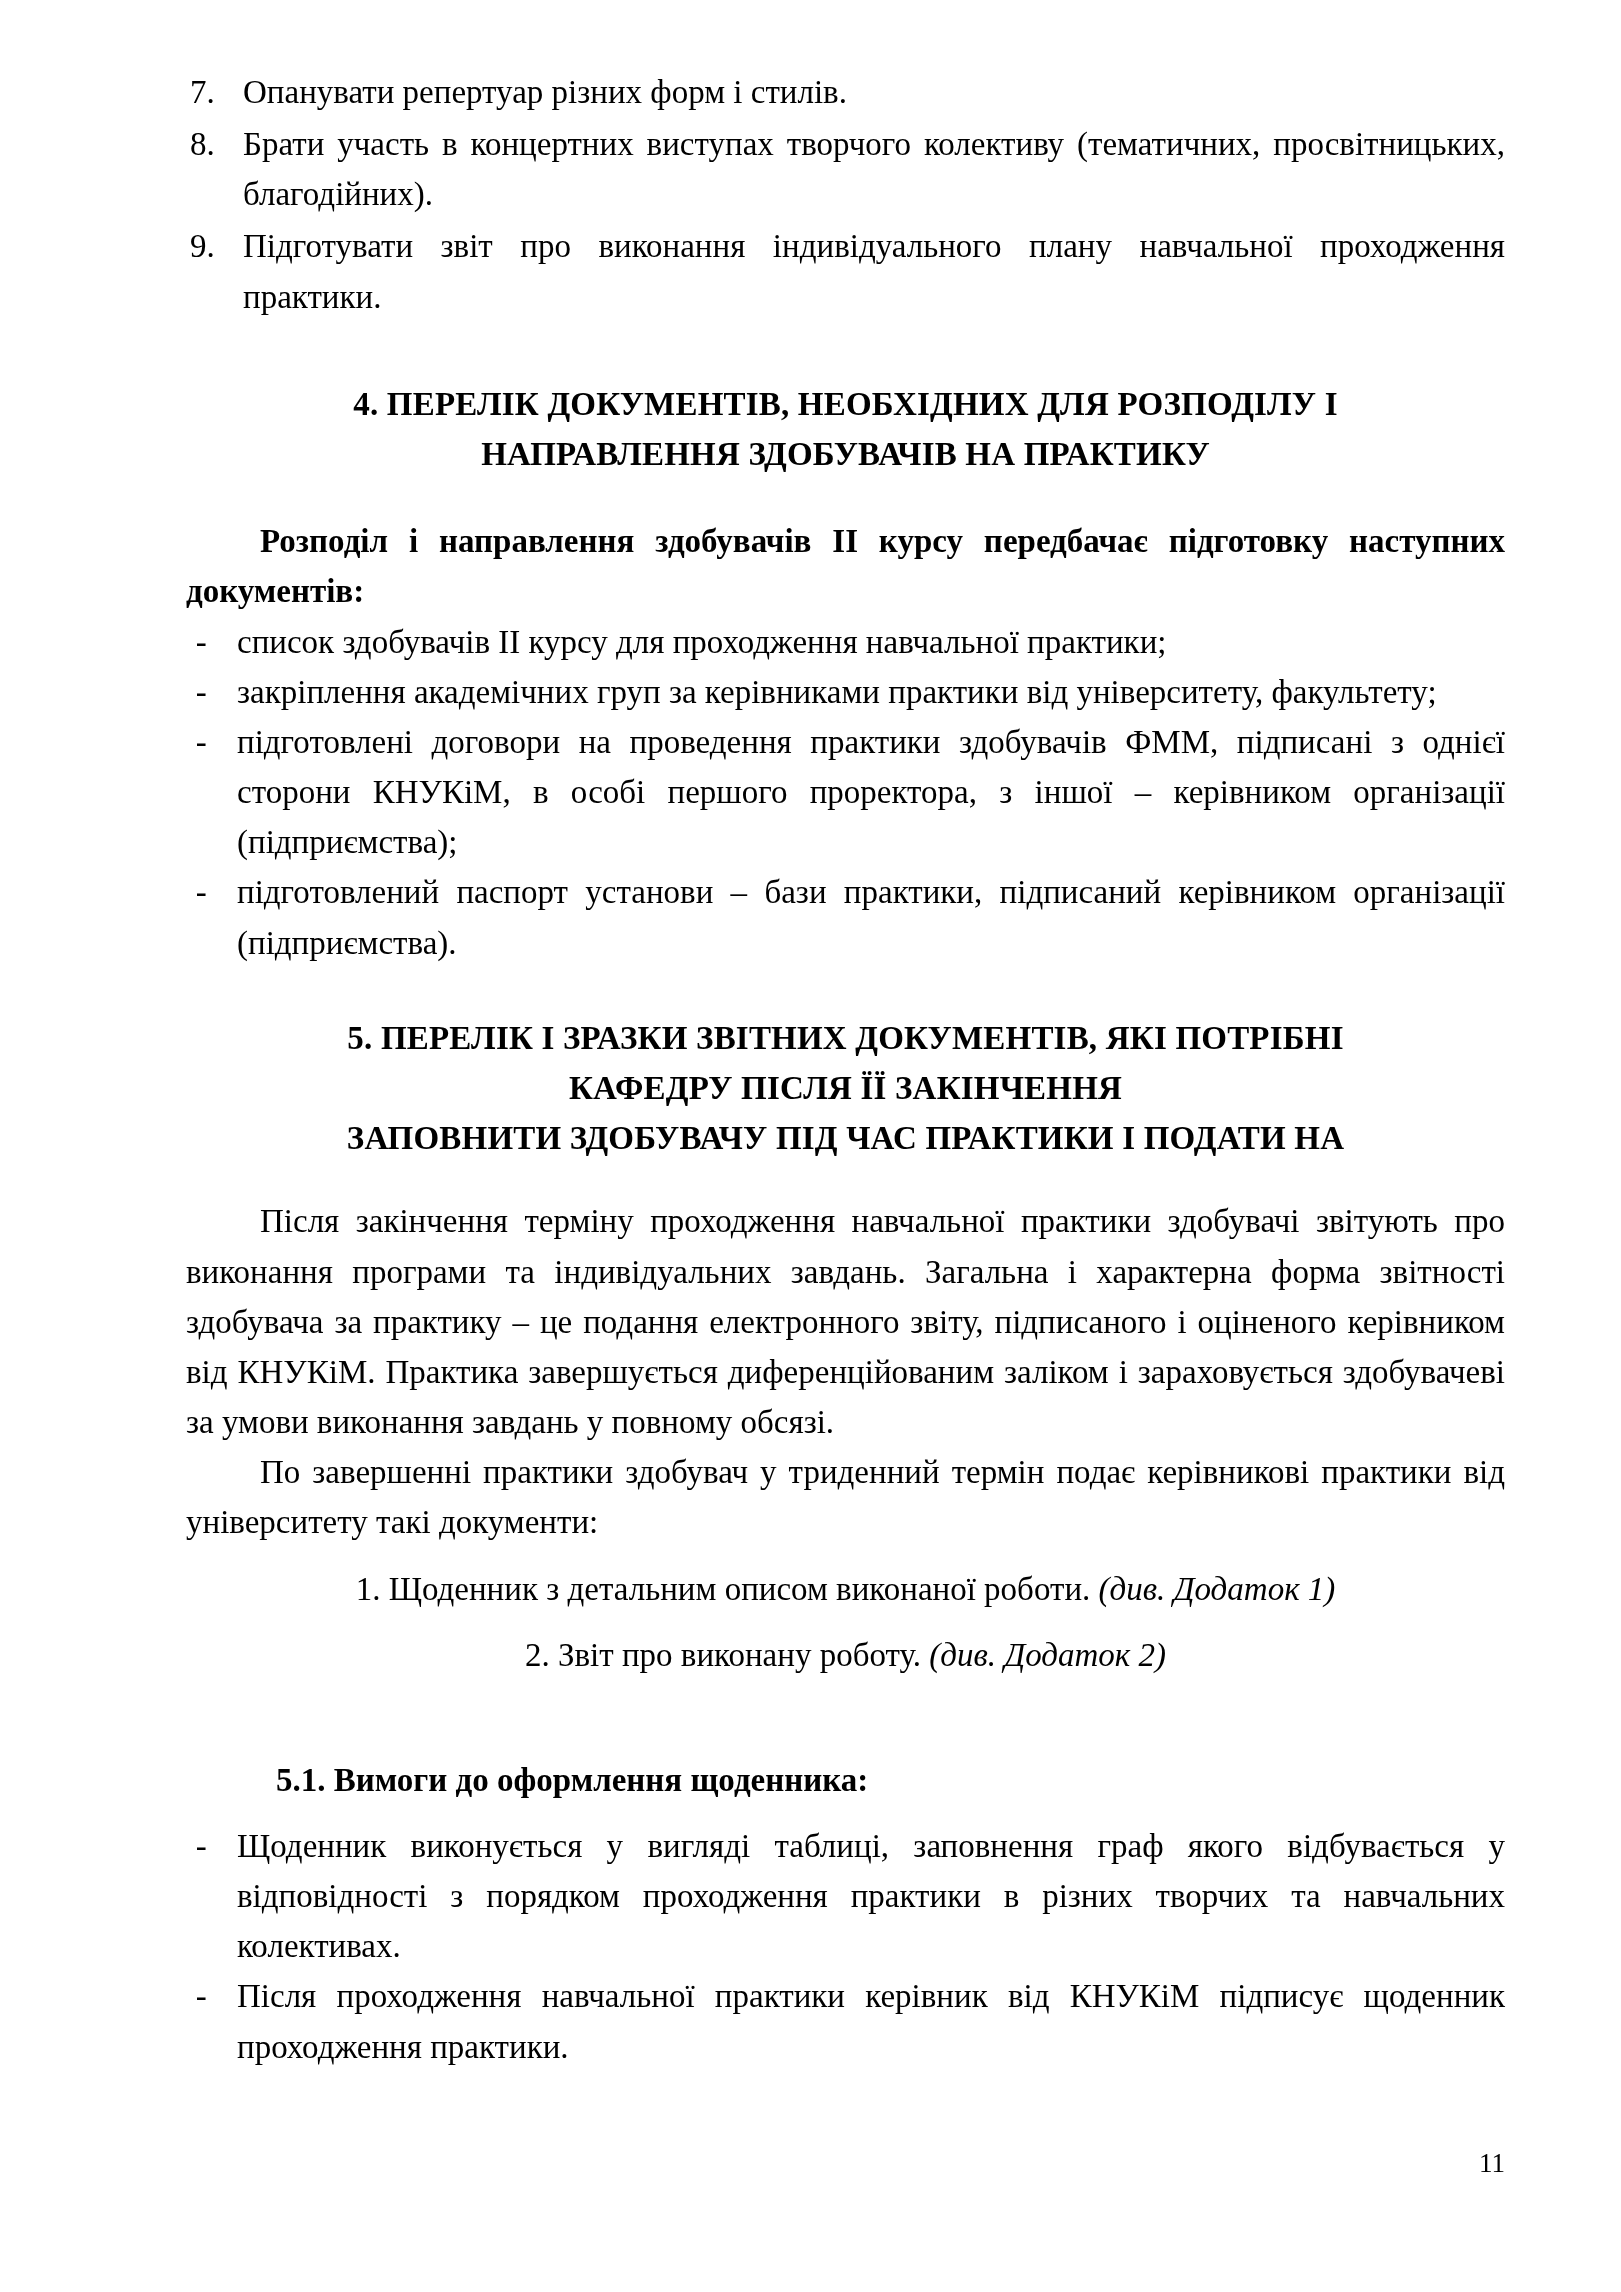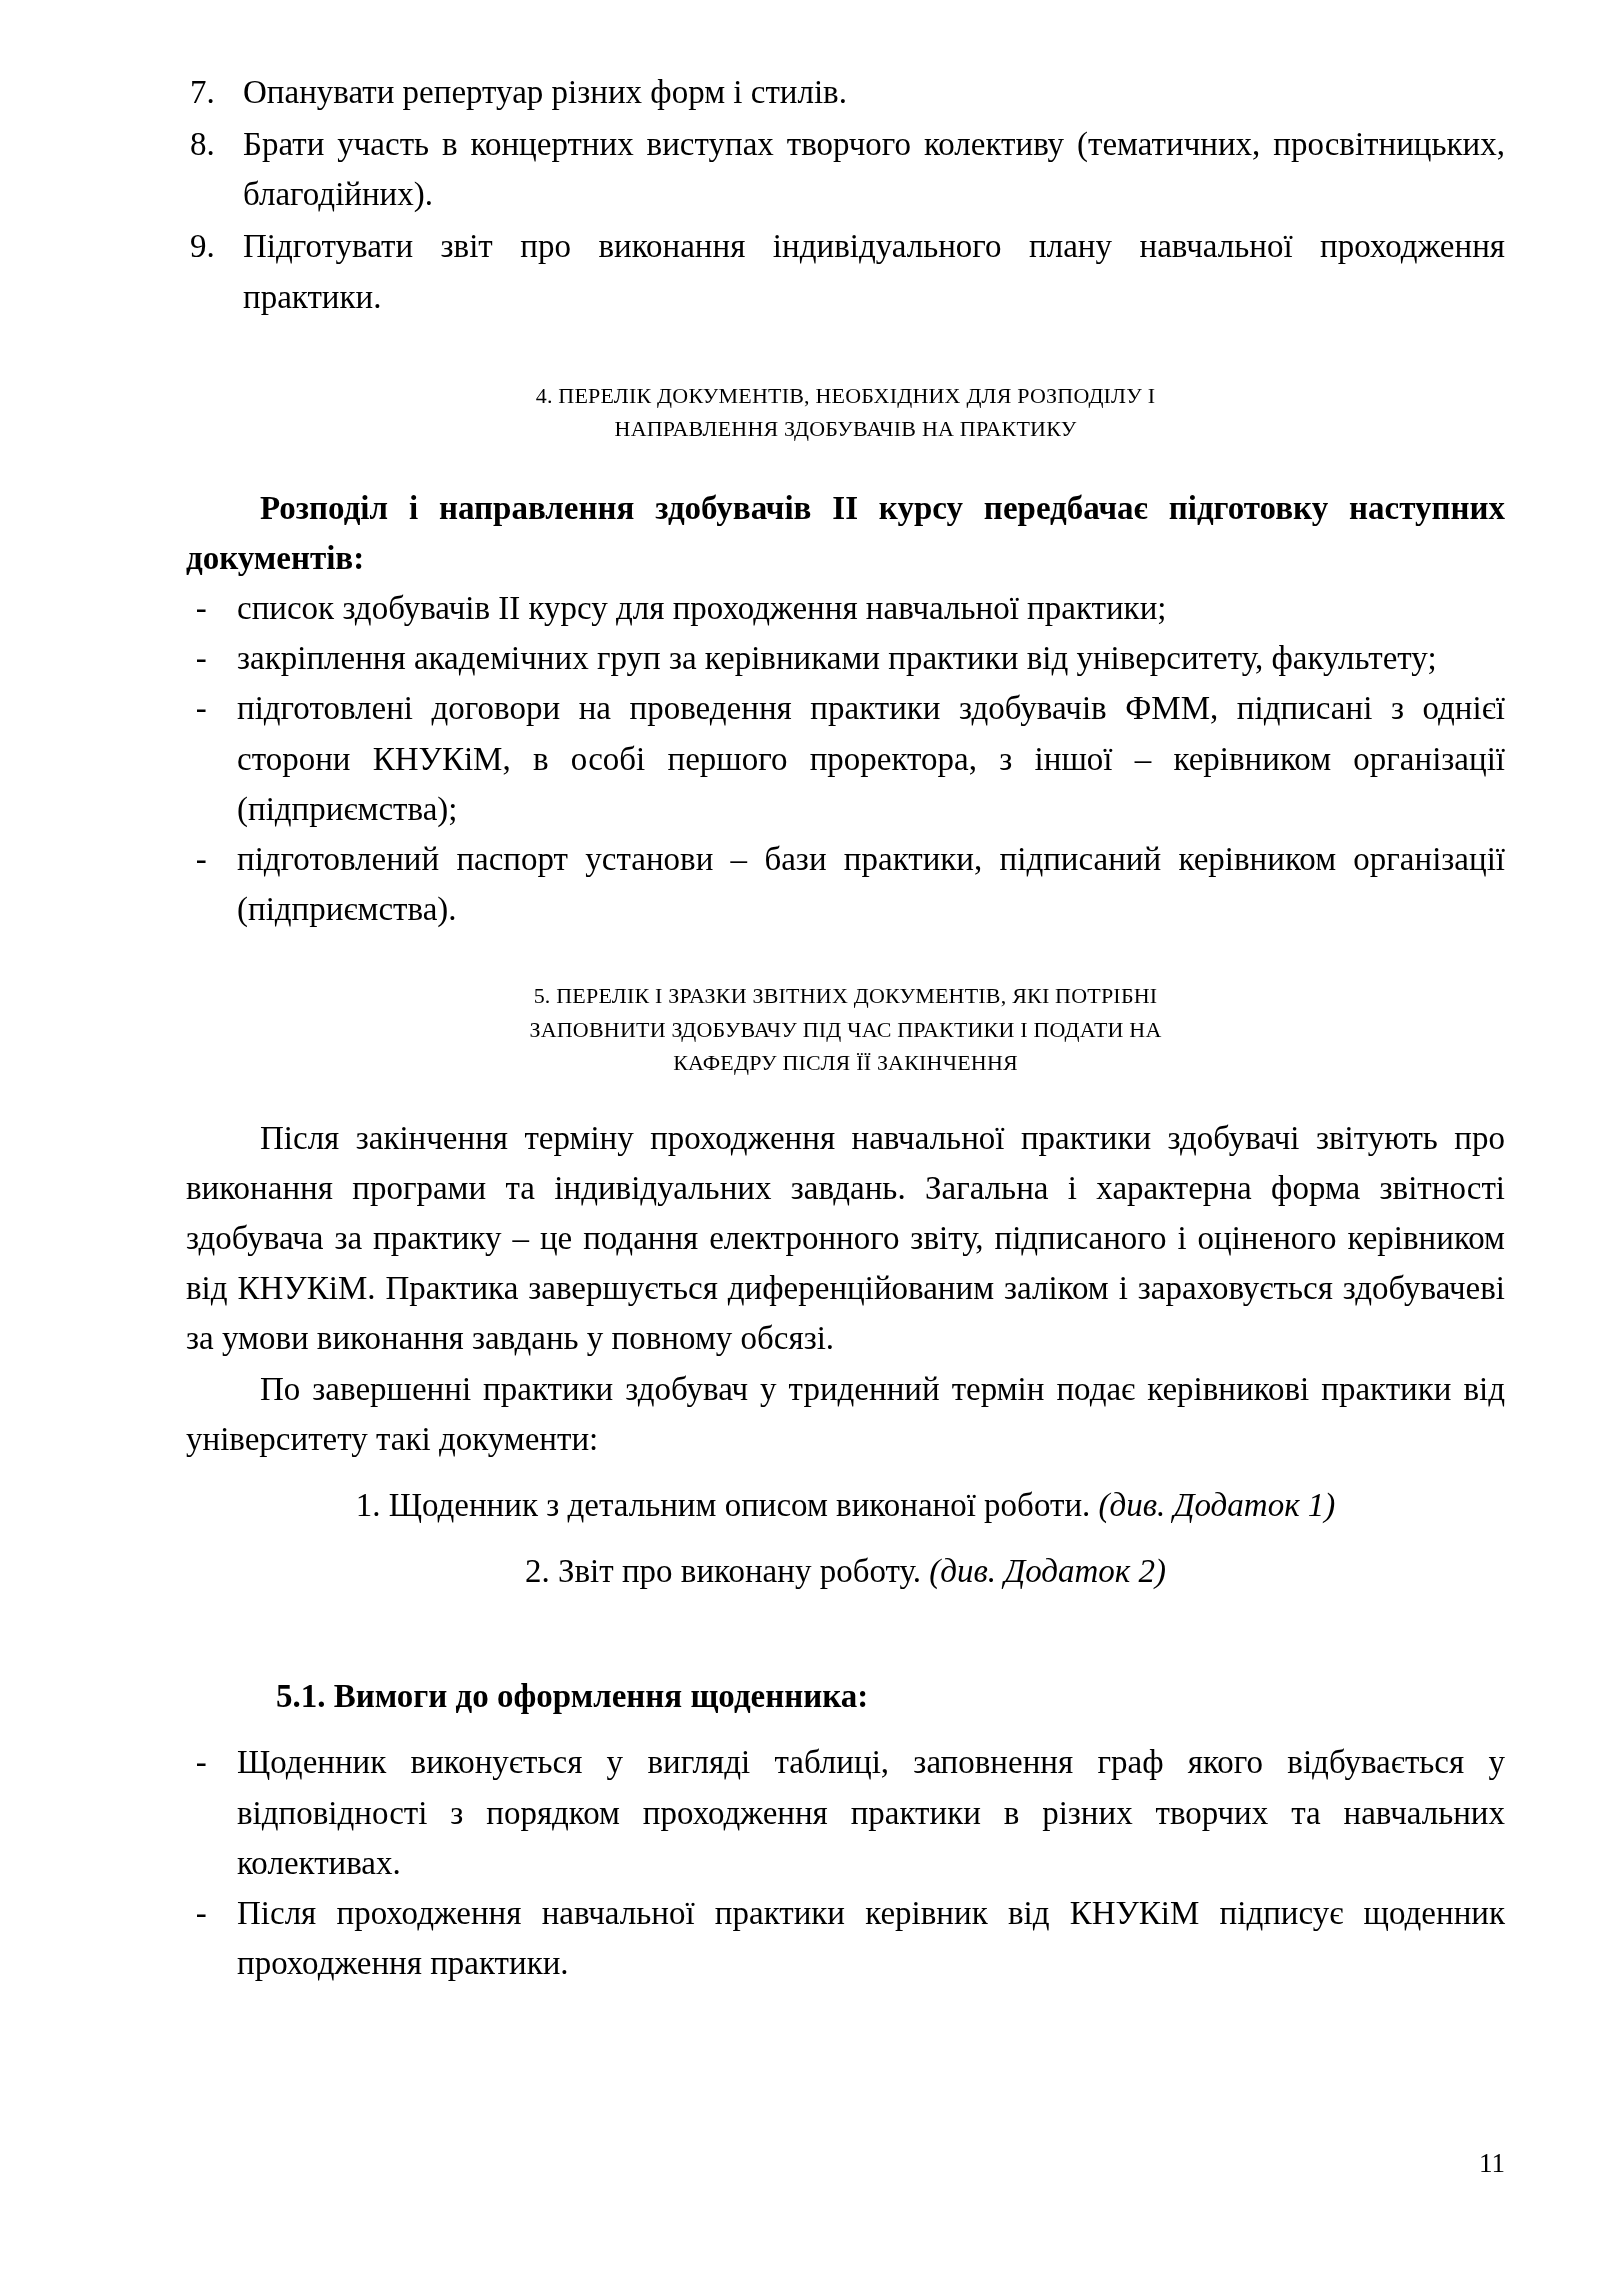--- a/index.html
+++ b/index.html
@@ -44,22 +44,22 @@
   ol.num-list > li .marker {
     position: absolute;
     left: 3.9px;
     top: 0;
     width: 43px;
     text-align: left;
   }
 
   
   h2.section-head {
-    font-size: 22px;
-    font-weight: normal;
+    font-size: 33px;
+    font-weight: bold;
     text-align: center;
     margin: 0;
     padding: 0;
     line-height: 1.52;
     letter-spacing: 0.2px;
   }
   .head-block {
     margin-top: 57px;
     margin-bottom: 9.8px;
   }
@@ -169,22 +169,22 @@
       </li>
       <li>
         <span class="dash">-</span>
         <span class="txt">підготовлений паспорт установи – бази практики, підписаний керівником організації (підприємства).</span>
       </li>
     </ul>
 
     <div class="head-block-5">
       <h2 class="section-head">
         <span class="head-line">5. ПЕРЕЛІК І ЗРАЗКИ ЗВІТНИХ ДОКУМЕНТІВ, ЯКІ ПОТРІБНІ</span>
+        <span class="head-line">КАФЕДРУ ПІСЛЯ ЇЇ ЗАКІНЧЕННЯ</span>
         <span class="head-line">ЗАПОВНИТИ ЗДОБУВАЧУ ПІД ЧАС ПРАКТИКИ І ПОДАТИ НА</span>
-        <span class="head-line">КАФЕДРУ ПІСЛЯ ЇЇ ЗАКІНЧЕННЯ</span>
       </h2>
     </div>
 
     <div class="spacer-sm"></div>
 
     <p class="para">Після закінчення терміну проходження навчальної практики здобувачі звітують про виконання програми та індивідуальних завдань. Загальна і характерна форма звітності здобувача за практику – це подання електронного звіту, підписаного і оціненого керівником від КНУКіМ. Практика завершується диференційованим заліком і зараховується здобувачеві за умови виконання завдань у повному обсязі.</p>
     <p class="para">По завершенні практики здобувач у триденний термін подає керівникові практики від університету такі документи:</p>
 
     <p class="plain-num-line">
       <span>1. Щоденник з детальним описом виконаної роботи. </span><span class="ital">(див. Додаток 1)</span>

